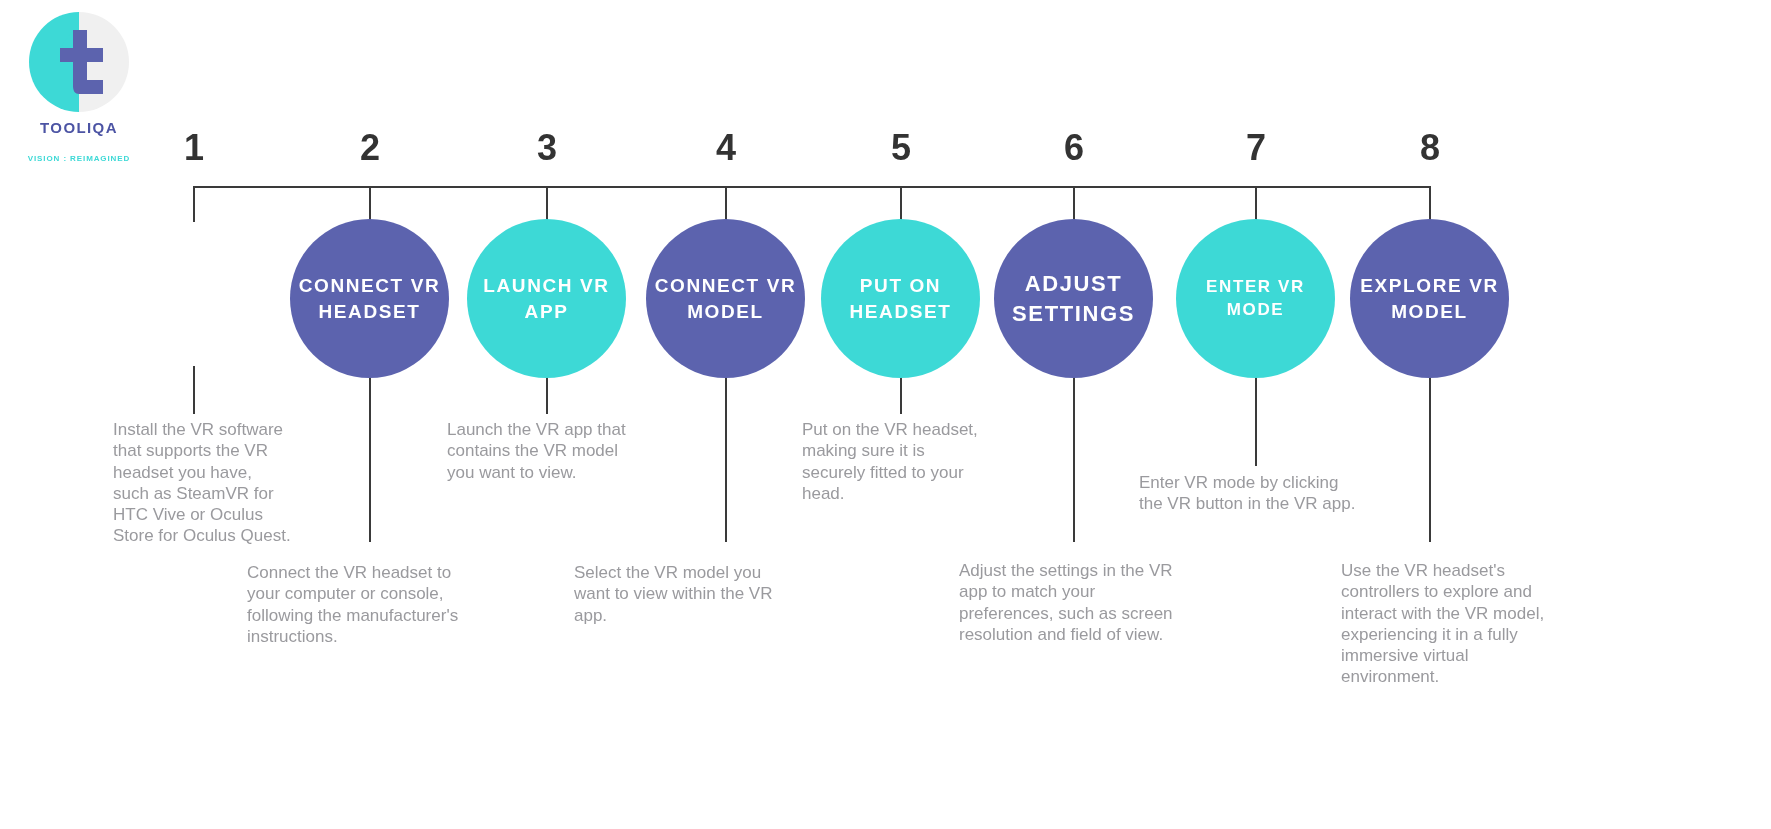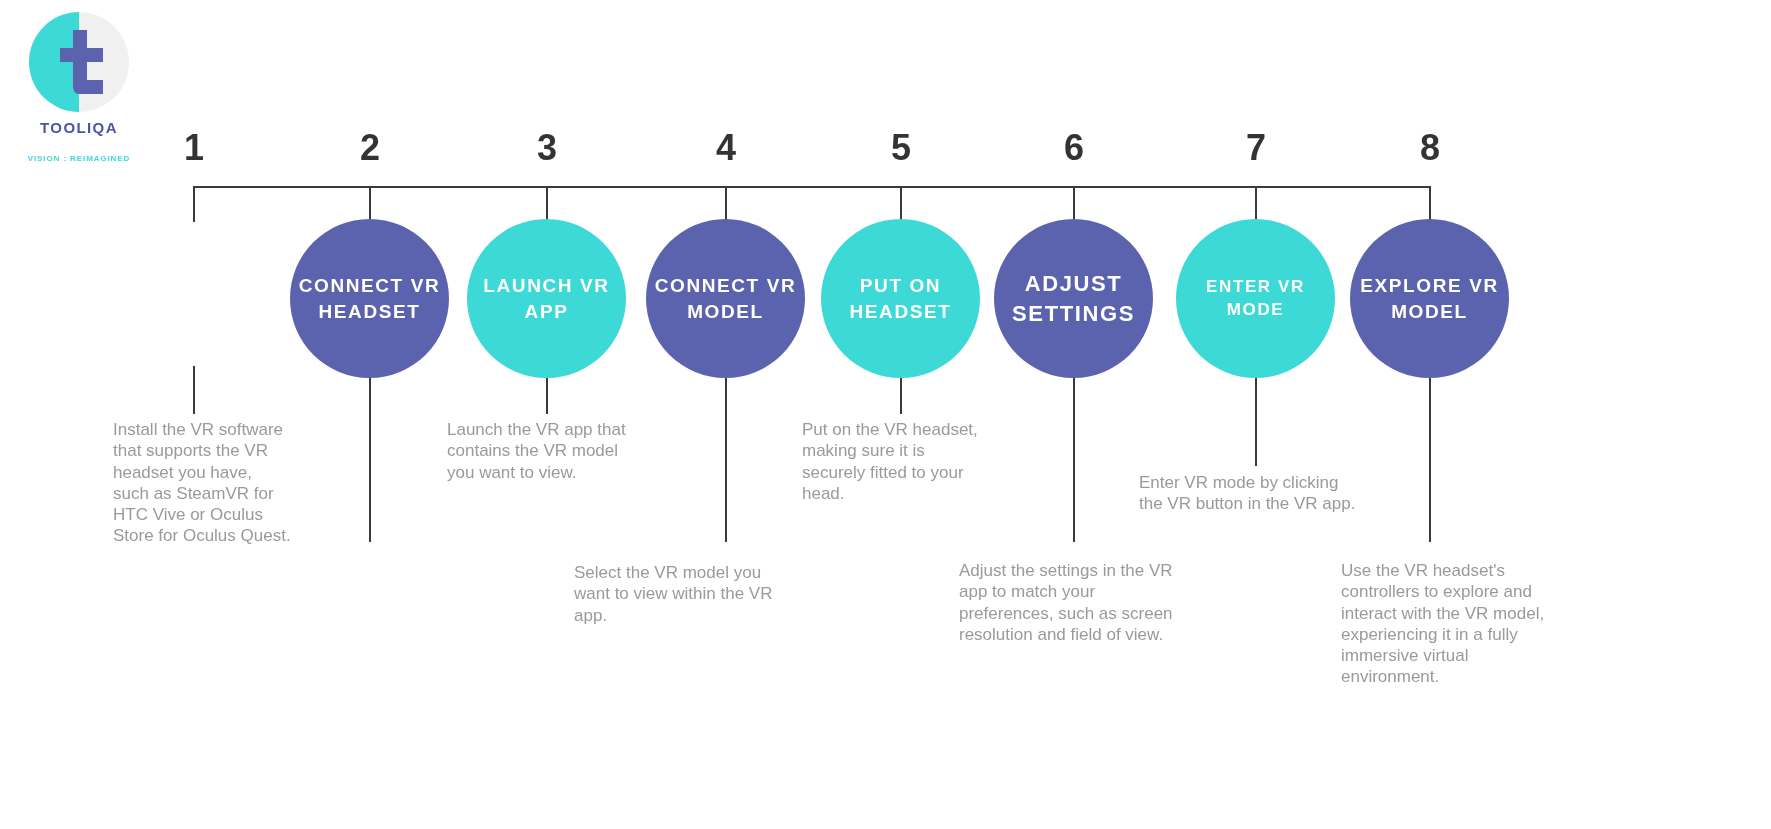--- a/index.html
+++ b/index.html
@@ -119,20 +119,24 @@
     <span>EXPLORE
 VR MODEL</span>
   </div>
 
   <div class="desc" style="left:93px;top:419px;width:210px;margin-left:20px;">Install the VR software
 that supports the VR
 headset you have,
 such as SteamVR for
 HTC Vive or Oculus
 Store for Oculus Quest.</div>
+  <div class="desc" style="left:247px;top:562px;width:250px;">Connect the VR headset to
+your computer or console,
+following the manufacturer's
+instructions.</div>
   <div class="desc" style="left:447px;top:419px;width:210px;">Launch the VR app that
 contains the VR model
 you want to view.</div>
   <div class="desc" style="left:574px;top:562px;width:235px;">Select the VR model you
 want to view within the VR
 app.</div>
   <div class="desc" style="left:802px;top:419px;width:205px;">Put on the VR headset,
 making sure it is
 securely fitted to your
 head.</div>

